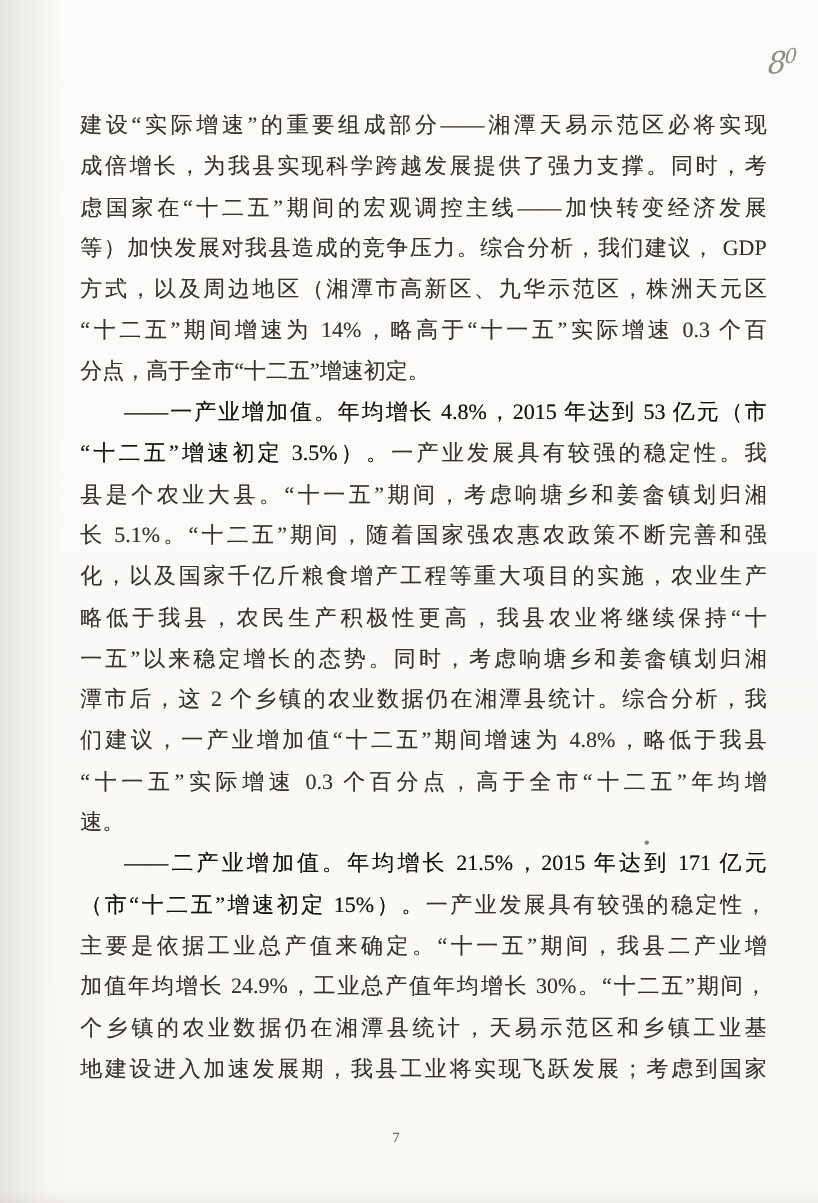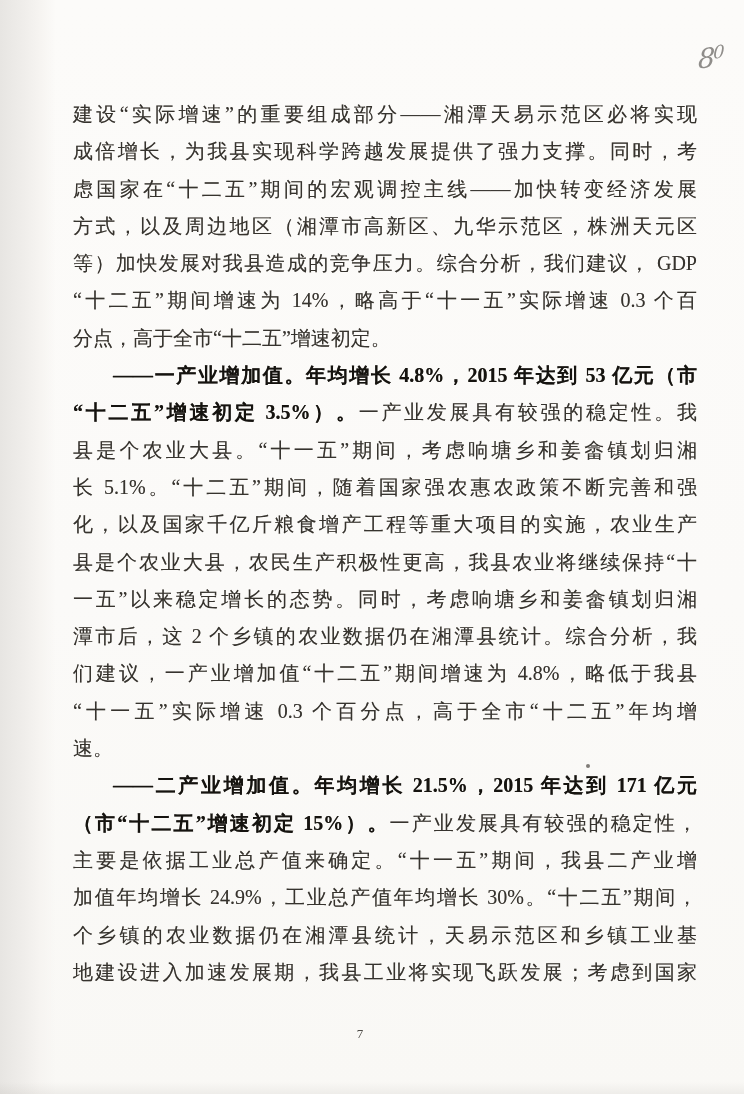--- a/index.html
+++ b/index.html
@@ -37,21 +37,21 @@
     text-shadow: 0 0 0.5px rgba(70,64,56,0.45);
   }
   .line {
     text-align: justify;
     text-align-last: justify;
     white-space: normal;
   }
   .line.short { text-align-last: left; }
   .line.indent { text-indent: 40px; }
   .seg.bold {
-    font-weight: 700;
+    font-weight: 400;
     color: #15130f;
     text-shadow: 0 0 0.6px rgba(20,16,10,0.6);
   }
   .handwritten {
     position: absolute;
     left: 698px; top: 42px;
     color: #8f8d8a;
     font-style: italic;
     font-family: "DejaVu Serif", serif;
     transform: rotate(-6deg) skewX(-8deg);
@@ -83,30 +83,30 @@
 </head>
 <body>
 
 <div class="page">
   <div class="left-shadow"></div>
   <div class="handwritten"><span class="hw-first">8</span><span class="hw-rest">0</span></div>
   <div class="content">
       <div class="line"><span class="seg">建设“实际增速”的重要组成部分——湘潭天易示范区必将实现</span></div>
       <div class="line"><span class="seg">成倍增长，为我县实现科学跨越发展提供了强力支撑。同时，考</span></div>
       <div class="line"><span class="seg">虑国家在“十二五”期间的宏观调控主线——加快转变经济发展</span></div>
+      <div class="line"><span class="seg">等）加快发展对我县造成的竞争压力。综合分析，我们建议， GDP</span></div>
       <div class="line"><span class="seg">方式，以及周边地区（湘潭市高新区、九华示范区，株洲天元区</span></div>
-      <div class="line"><span class="seg">等）加快发展对我县造成的竞争压力。综合分析，我们建议， GDP</span></div>
       <div class="line"><span class="seg">“十二五”期间增速为 14%，略高于“十一五”实际增速 0.3 个百</span></div>
       <div class="line short"><span class="seg">分点，高于全市“十二五”增速初定。</span></div>
       <div class="line indent"><span class="seg bold">——一产业增加值。年均增长 4.8%，2015 年达到 53 亿元（市</span></div>
       <div class="line"><span class="seg bold">“十二五”增速初定 3.5%）。</span><span class="seg">一产业发展具有较强的稳定性。我</span></div>
       <div class="line"><span class="seg">县是个农业大县。“十一五”期间，考虑响塘乡和姜畲镇划归湘</span></div>
       <div class="line"><span class="seg">长 5.1%。“十二五”期间，随着国家强农惠农政策不断完善和强</span></div>
       <div class="line"><span class="seg">化，以及国家千亿斤粮食增产工程等重大项目的实施，农业生产</span></div>
-      <div class="line"><span class="seg">县是个农业大县，农民生产积极性更高，我县农业将继续保持“十</span></div>
+      <div class="line"><span class="seg">略低于我县，农民生产积极性更高，我县农业将继续保持“十</span></div>
       <div class="line"><span class="seg">一五”以来稳定增长的态势。同时，考虑响塘乡和姜畲镇划归湘</span></div>
       <div class="line"><span class="seg">潭市后，这 2 个乡镇的农业数据仍在湘潭县统计。综合分析，我</span></div>
       <div class="line"><span class="seg">们建议，一产业增加值“十二五”期间增速为 4.8%，略低于我县</span></div>
       <div class="line"><span class="seg">“十一五”实际增速 0.3 个百分点，高于全市“十二五”年均增</span></div>
       <div class="line short"><span class="seg">速。</span></div>
       <div class="line indent"><span class="seg bold">——二产业增加值。年均增长 21.5%，2015 年达到 171 亿元</span></div>
       <div class="line"><span class="seg bold">（市“十二五”增速初定 15%）。</span><span class="seg">一产业发展具有较强的稳定性，</span></div>
       <div class="line"><span class="seg">主要是依据工业总产值来确定。“十一五”期间，我县二产业增</span></div>
       <div class="line"><span class="seg">加值年均增长 24.9%，工业总产值年均增长 30%。“十二五”期间，</span></div>
       <div class="line"><span class="seg">个乡镇的农业数据仍在湘潭县统计，天易示范区和乡镇工业基</span></div>

